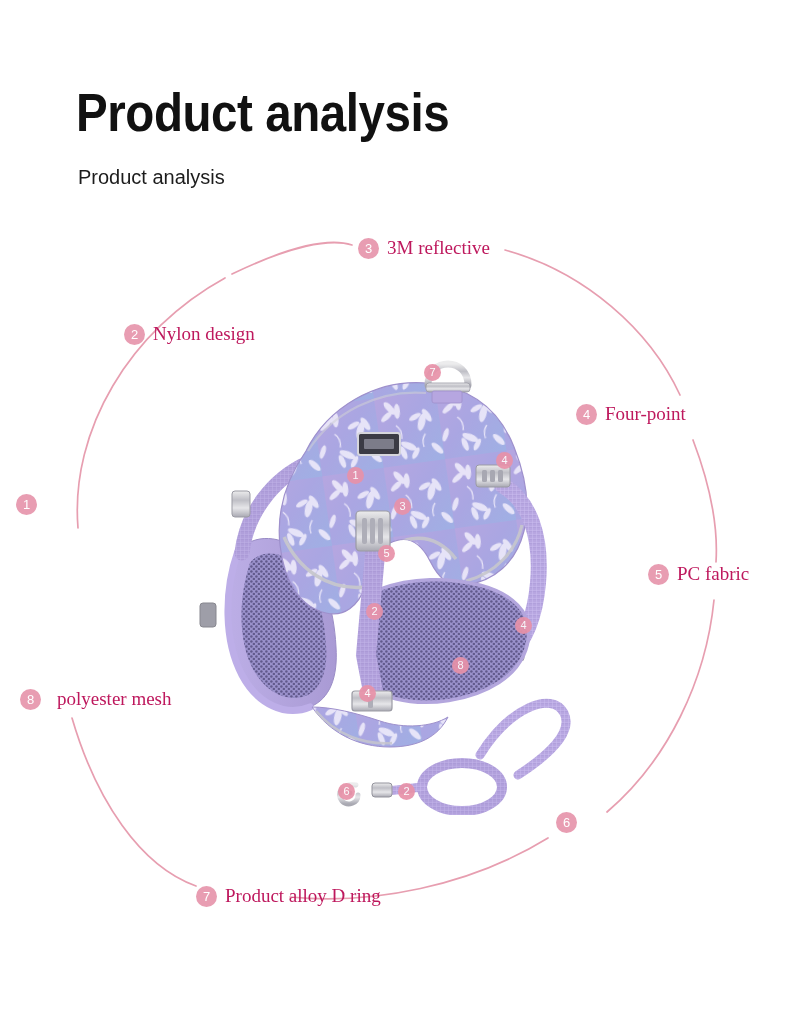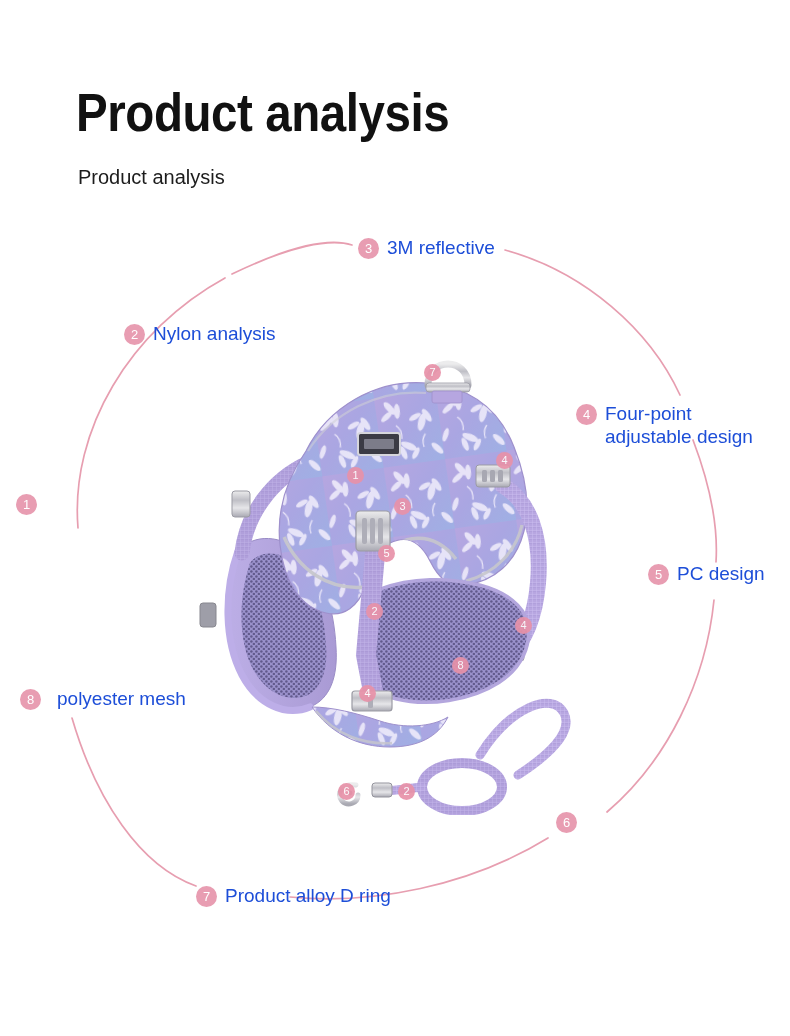--- a/index.html
+++ b/index.html
@@ -28,21 +28,21 @@
   .arc-svg{position:absolute;left:0;top:0;width:790px;height:1036px;pointer-events:none;}
 
   
   .label{position:absolute;display:flex;align-items:flex-start;gap:8px;white-space:nowrap;}
   .badge{
     flex:0 0 auto;width:21px;height:21px;border-radius:50%;
     background:#e89db2;color:#ffffff;
     font-size:13px;line-height:21px;text-align:center;
     font-weight:normal;margin-top:2px;
   }
-  .ltext{font-size:19px;line-height:23px;color:#1d4ed8;}
+  .ltext{font-size:19px;line-height:23px;color:#be185d;font-family:Liberation Serif, serif;}
   .ltext .l2{display:block;}
 
   
   .pbadge{
     position:absolute;width:17px;height:17px;border-radius:50%;
     background:#e892a9;color:#fff;opacity:.92;
     font-size:11px;line-height:17px;text-align:center;
   }
 
   
@@ -285,39 +285,38 @@
     <span class="pbadge" style="left:158px;top:428px;">6</span>
     <span class="pbadge" style="left:218px;top:428px;">2</span>
   </div>
 
   <div class="label" style="left:16px;top:492px;">
     <span class="badge">1</span>
   </div>
 
   <div class="label" style="left:124px;top:322px;">
     <span class="badge">2</span>
-    <span class="ltext">Nylon analysis</span>
+    <span class="ltext">Nylon design</span>
   </div>
 
   <div class="label" style="left:358px;top:236px;">
     <span class="badge">3</span>
     <span class="ltext">3M reflective</span>
   </div>
 
   <div class="label" style="left:576px;top:402px;">
     <span class="badge">4</span>
     <span class="ltext">
       <span>Four-point</span>
-      <span class="l2">adjustable design</span>
     </span>
   </div>
 
   <div class="label" style="left:648px;top:562px;">
     <span class="badge">5</span>
-    <span class="ltext">PC design</span>
+    <span class="ltext">PC fabric</span>
   </div>
 
   <div class="label" style="left:556px;top:810px;">
     <span class="badge">6</span>
   </div>
 
   <div class="label" style="left:196px;top:884px;">
     <span class="badge">7</span>
     <span class="ltext">Product alloy D ring</span>
   </div>

